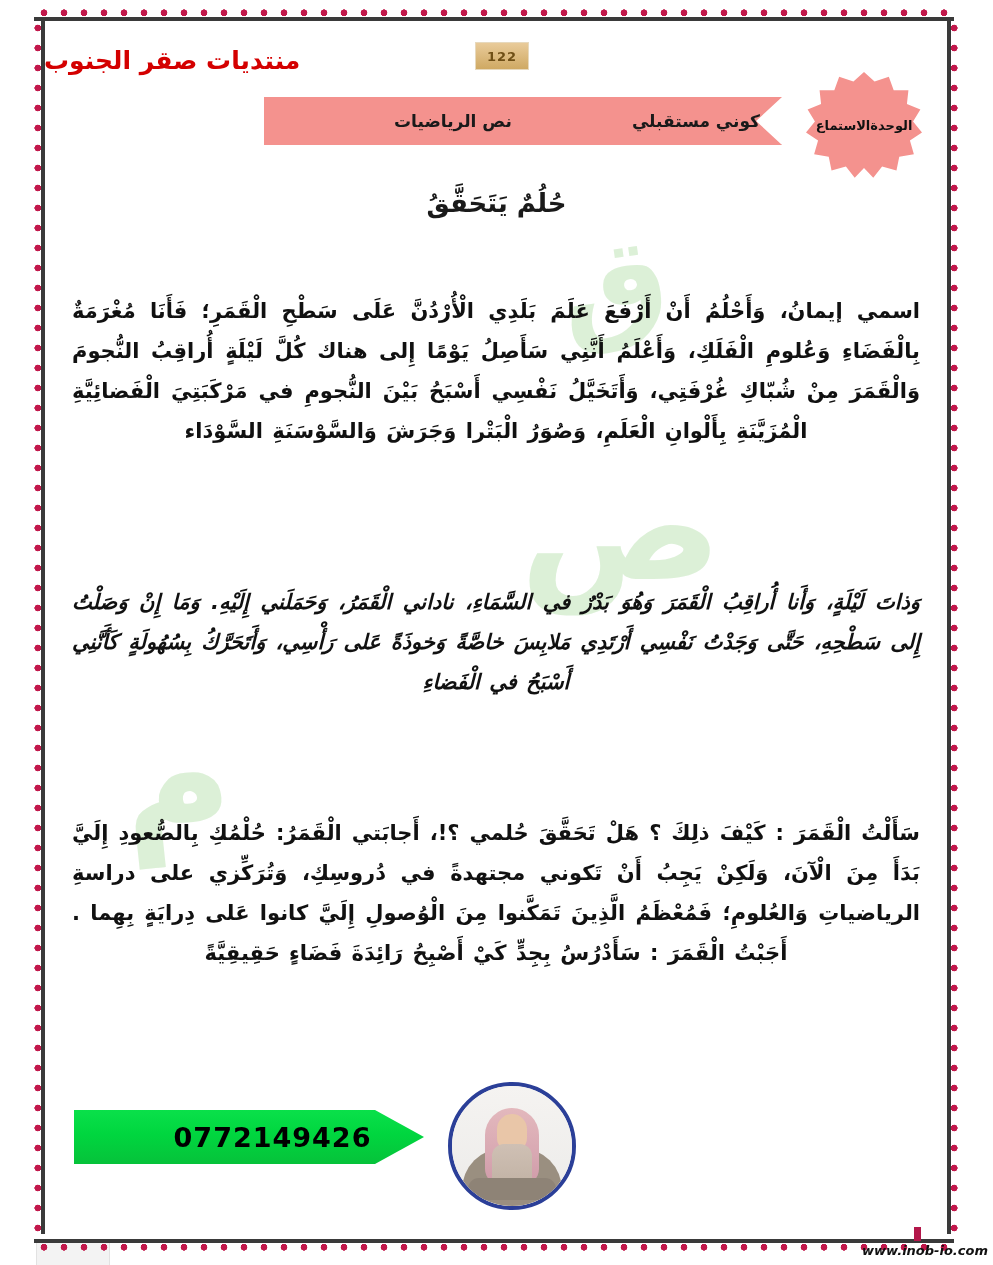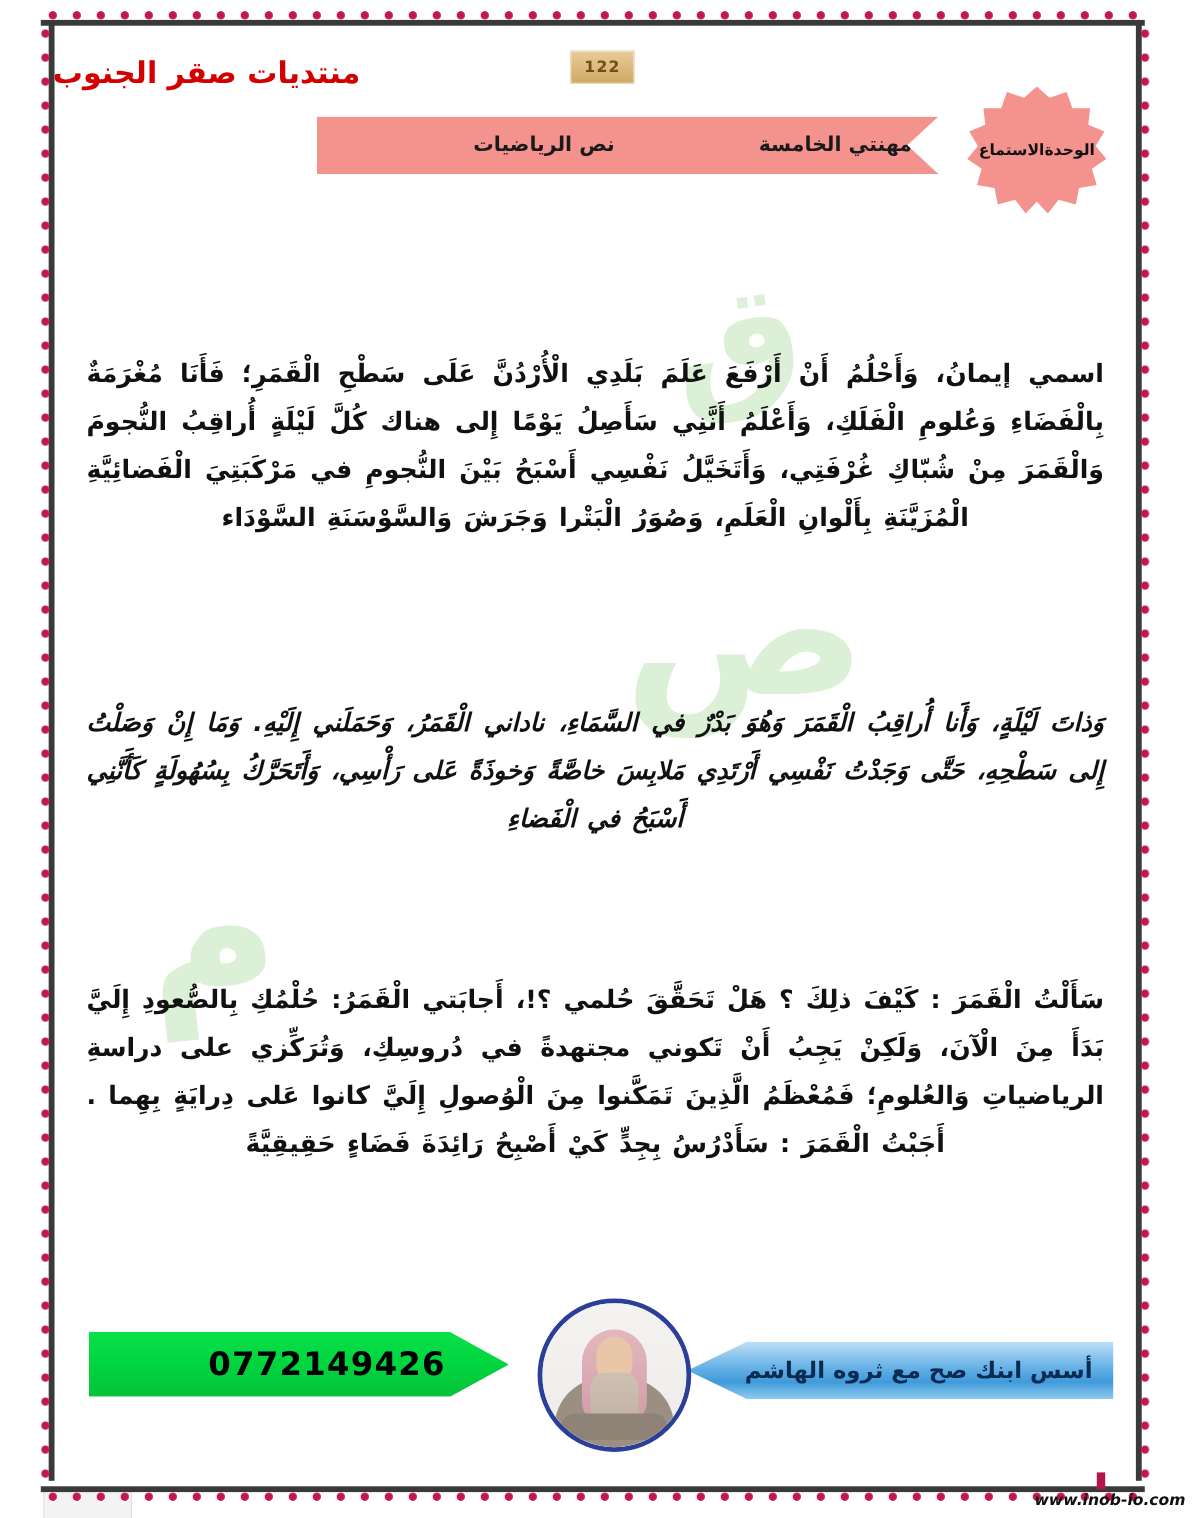--- a/index.html
+++ b/index.html
@@ -302,43 +302,43 @@
   <div id="forum-watermark">منتديات صقر الجنوب</div>
 
   <div id="page-number">122</div>
 
   <div id="unit-badge">
     <span class="line">الوحدة</span>
     <span class="line">الاستماع</span>
   </div>
 
   <div id="title-banner">
-    <span class="seg">مهنتي الخامسة</span>
+    <span class="seg">كوني مستقبلي</span>
     <span class="seg">نص الرياضيات</span>
   </div>
 
+  <div id="lesson-title">حُلُمٌ يَتَحَقَّقُ</div>
 
   <div class="para" id="para-1">اسمي إيمانُ، وَأَحْلُمُ أَنْ أَرْفَعَ عَلَمَ بَلَدِي الْأُرْدُنَّ عَلَى سَطْحِ الْقَمَرِ؛ فَأَنَا مُغْرَمَةٌ بِالْفَضَاءِ وَعُلومِ الْفَلَكِ، وَأَعْلَمُ أَنَّنِي سَأَصِلُ يَوْمًا إِلى هناك كُلَّ لَيْلَةٍ أُراقِبُ النُّجومَ وَالْقَمَرَ مِنْ شُبّاكِ غُرْفَتِي، وَأَتَخَيَّلُ نَفْسِي أَسْبَحُ بَيْنَ النُّجومِ في مَرْكَبَتِيَ الْفَضائِيَّةِ الْمُزَيَّنَةِ بِأَلْوانِ الْعَلَمِ، وَصُوَرُ الْبَتْرا وَجَرَشَ وَالسَّوْسَنَةِ السَّوْدَاء</div>
   <div class="para" id="para-2">وَذاتَ لَيْلَةٍ، وَأَنا أُراقِبُ الْقَمَرَ وَهُوَ بَدْرٌ في السَّمَاءِ، ناداني الْقَمَرُ، وَحَمَلَني إِلَيْهِ. وَمَا إِنْ وَصَلْتُ إِلى سَطْحِهِ، حَتَّى وَجَدْتُ نَفْسِي أَرْتَدِي مَلابِسَ خاصَّةً وَخوذَةً عَلى رَأْسِي، وَأَتَحَرَّكُ بِسُهُولَةٍ كَأَنَّنِي أَسْبَحُ في الْفَضاءِ</div>
   <div class="para" id="para-3">سَأَلْتُ الْقَمَرَ : كَيْفَ ذلِكَ ؟ هَلْ تَحَقَّقَ حُلمي ؟!، أَجابَتي الْقَمَرُ: حُلْمُكِ بِالصُّعودِ إِلَيَّ بَدَأَ مِنَ الْآنَ، وَلَكِنْ يَجِبُ أَنْ تَكوني مجتهدةً في دُروسِكِ، وَتُرَكِّزي على دراسةِ الرياضياتِ وَالعُلومِ؛ فَمُعْظَمُ الَّذِينَ تَمَكَّنوا مِنَ الْوُصولِ إِلَيَّ كانوا عَلى دِرايَةٍ بِهِما . أَجَبْتُ الْقَمَرَ : سَأَدْرُسُ بِجِدٍّ كَيْ أَصْبِحُ رَائِدَةَ فَضَاءٍ حَقِيقِيَّةً</div>
 
   <div id="phone-banner">0772149426</div>
 
   <div id="avatar">
     <div class="photo">
       <div class="bg"></div>
       <div class="jacket"></div>
       <div class="scarf"></div>
       <div class="face"></div>
       <div class="inner"></div>
       <div class="arms"></div>
     </div>
   </div>
 
-  <div id="slogan-banner">أسس ابنك صح مع ثروه الهاشم</div>
 
   <div id="site-watermark">
     <span class="pinhead"></span>
     <span>www.inob-io.com</span>
   </div>
 
   <div id="bottom-scroll-nub"></div>
 
 </div>
 

